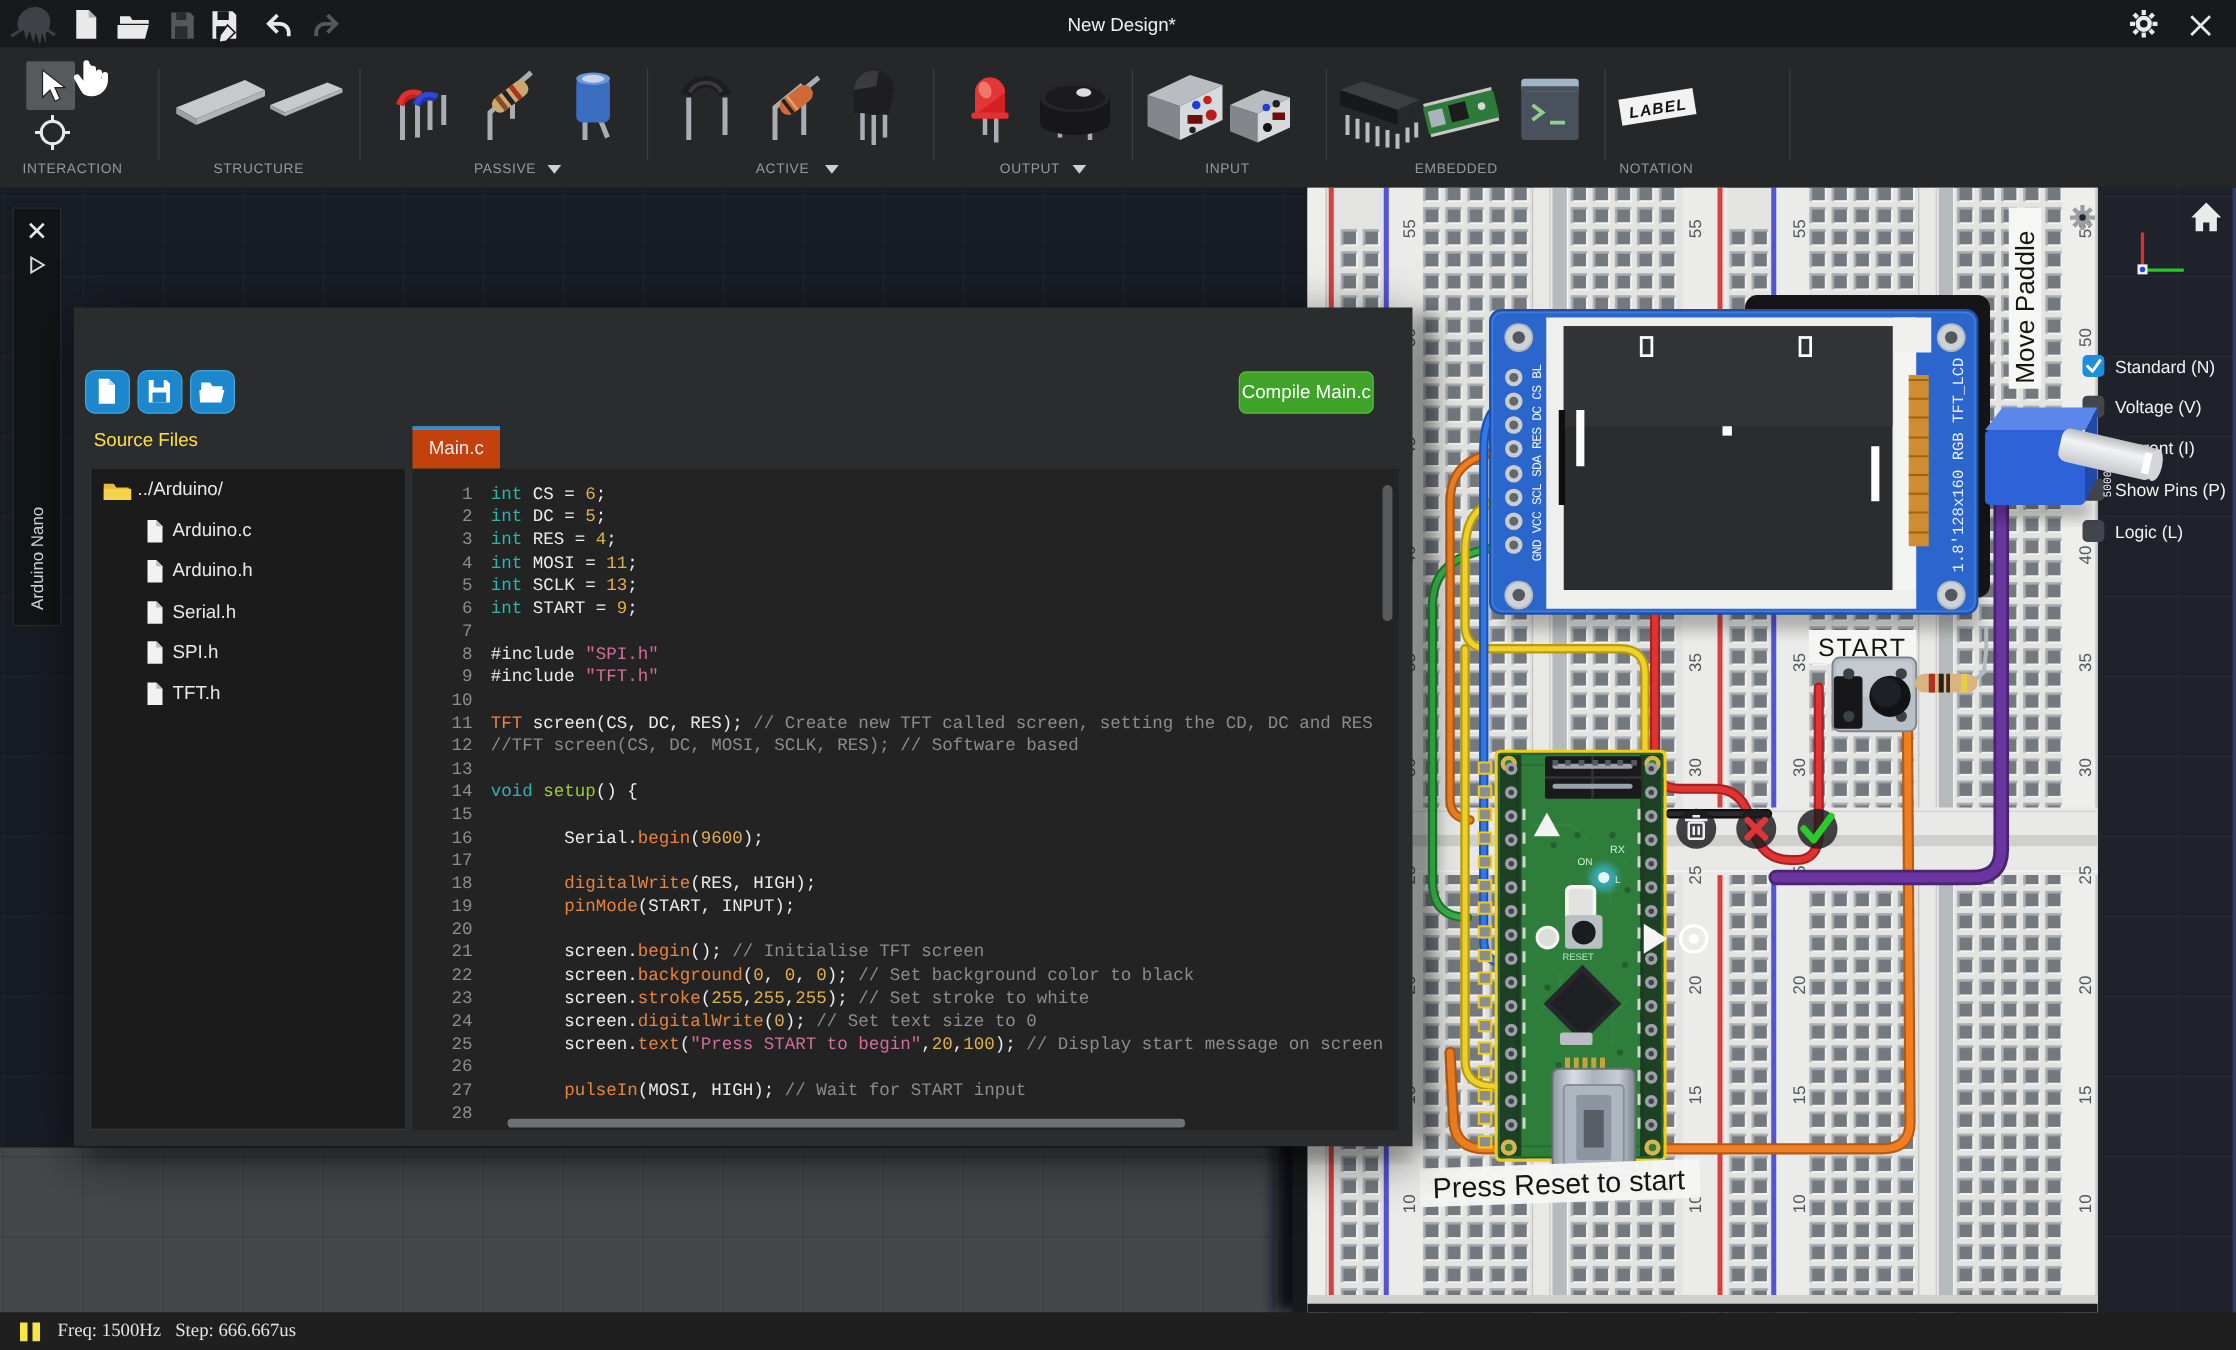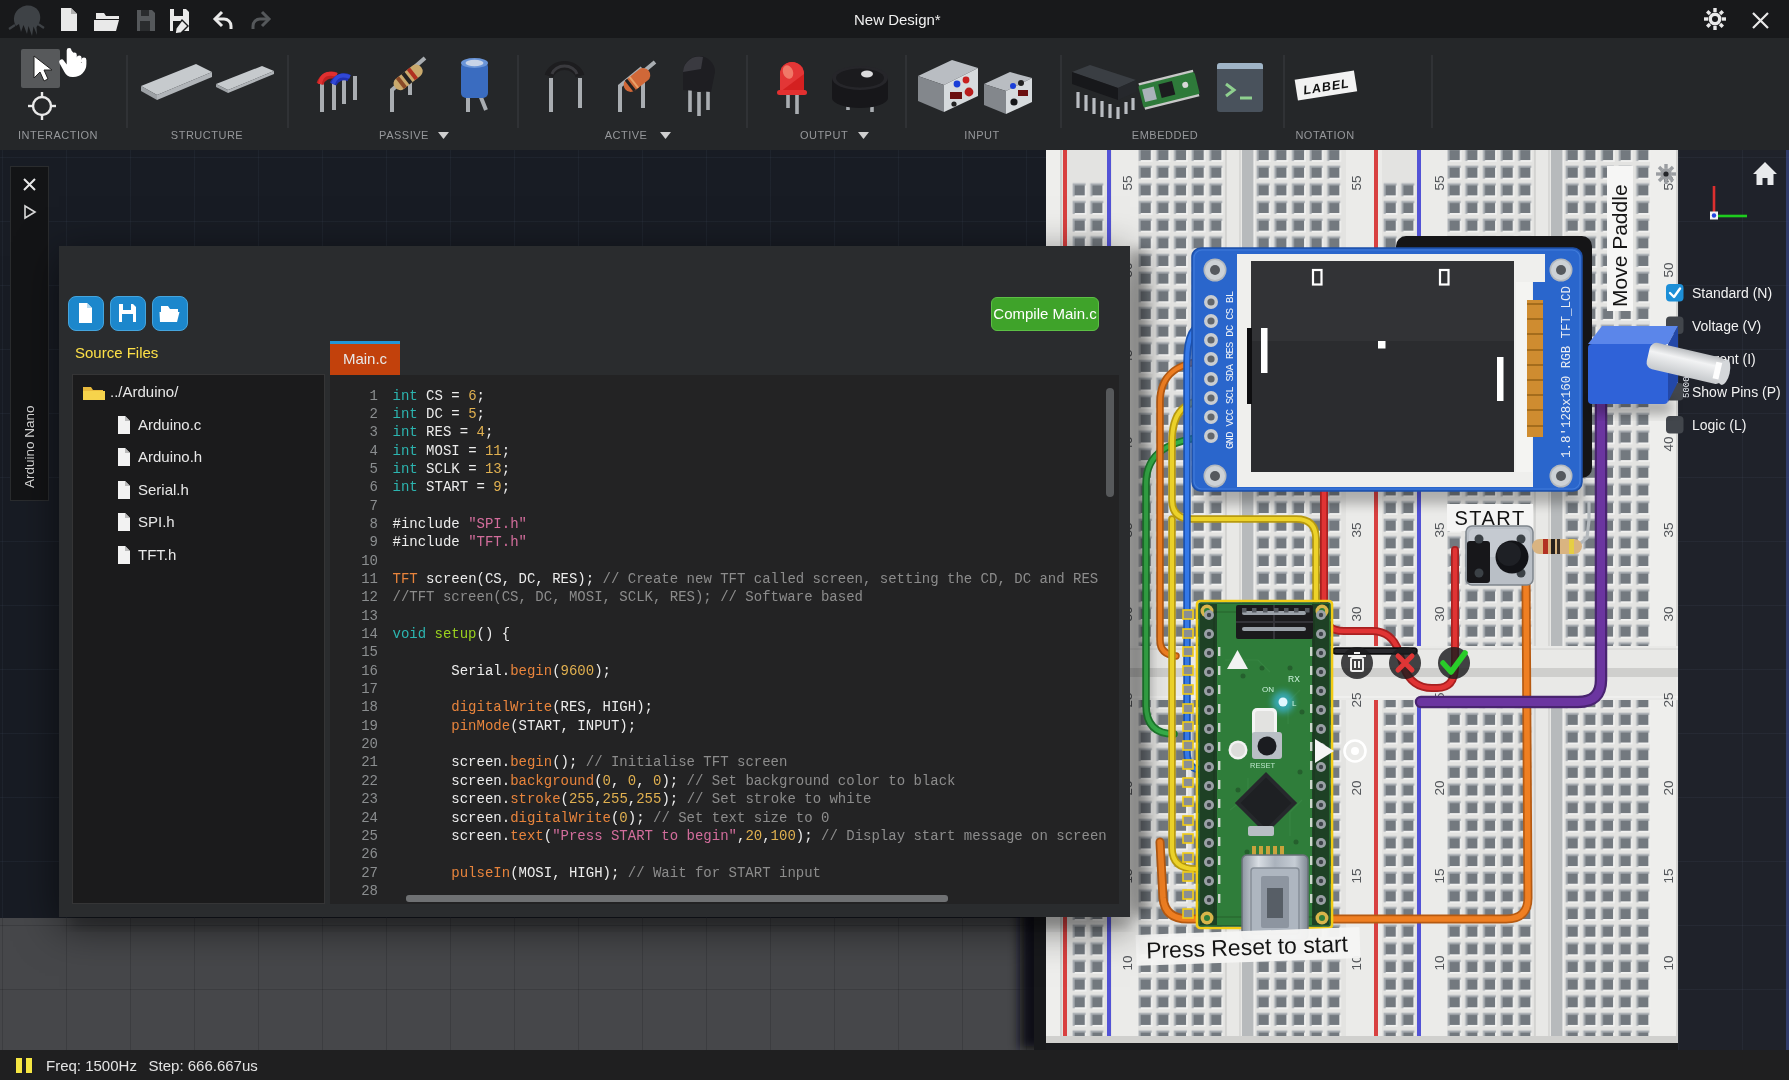--- a/index.html
+++ b/index.html
@@ -15,21 +15,21 @@
     background-image:linear-gradient(rgba(150,165,195,.06) 1px,transparent 1px),linear-gradient(90deg,rgba(150,165,195,.06) 1px,transparent 1px);
     background-size:64px 64px;background-position:2px 7px;z-index:0;}
   #scene{left:0;top:0;width:1789px;height:1080px;z-index:1;}
   #sidepanel{left:10px;top:166px;width:39px;height:335px;background:#131416;border:1px solid #2a2c2e;box-sizing:border-box;z-index:2;}
   #dialog{left:59px;top:246px;width:1071px;height:671px;background:#2a2c2e;z-index:3;box-shadow:0 10px 40px rgba(0,0,0,.55);}
   #chrome{left:0;top:0;width:1789px;height:150px;z-index:4;}
   #topbar{left:0;top:0;width:1789px;height:38px;background:#18191b;z-index:4;}
   #toolbar{left:0;top:38px;width:1789px;height:112px;background:#252729;z-index:4;}
   #statusbar{left:0;top:1050px;width:1789px;height:30px;background:#1f1f20;z-index:4;}
   .cat{position:absolute;top:91px;font-size:11px;color:#96989b;letter-spacing:.5px;transform:translateX(-50%);}
-  #statusbar .txt{position:absolute;left:46px;top:7px;font-size:15px;color:#e3e3e3;}
+  #statusbar .txt{position:absolute;left:46px;top:7px;font-size:15px;color:#e3e3e3;font-family:Liberation Serif, serif;}
   #statusbar .pb{position:absolute;top:8px;width:6px;height:15px;background:#f5e642;}
   .dlgtitle{position:absolute;left:12px;top:8px;font-size:16px;color:#e6e6e6;}
   .treetxt{position:absolute;font-size:15px;color:#e8e8e8;text-align:center;}
   pre{margin:0;font-family:"Liberation Mono",monospace;font-size:14px;line-height:18.35px;}
   .k{color:#2cb5b0}.n{color:#e0b050}.s{color:#d36d9c}.f{color:#e8843c}.g{color:#9ad21f}.c{color:#8c8c8c}.w{color:#ececec}
 </style>
 </head>
 <body>
 <div class="abs" id="canvas-dark"></div>
 <div class="abs" id="table-gray"></div>

